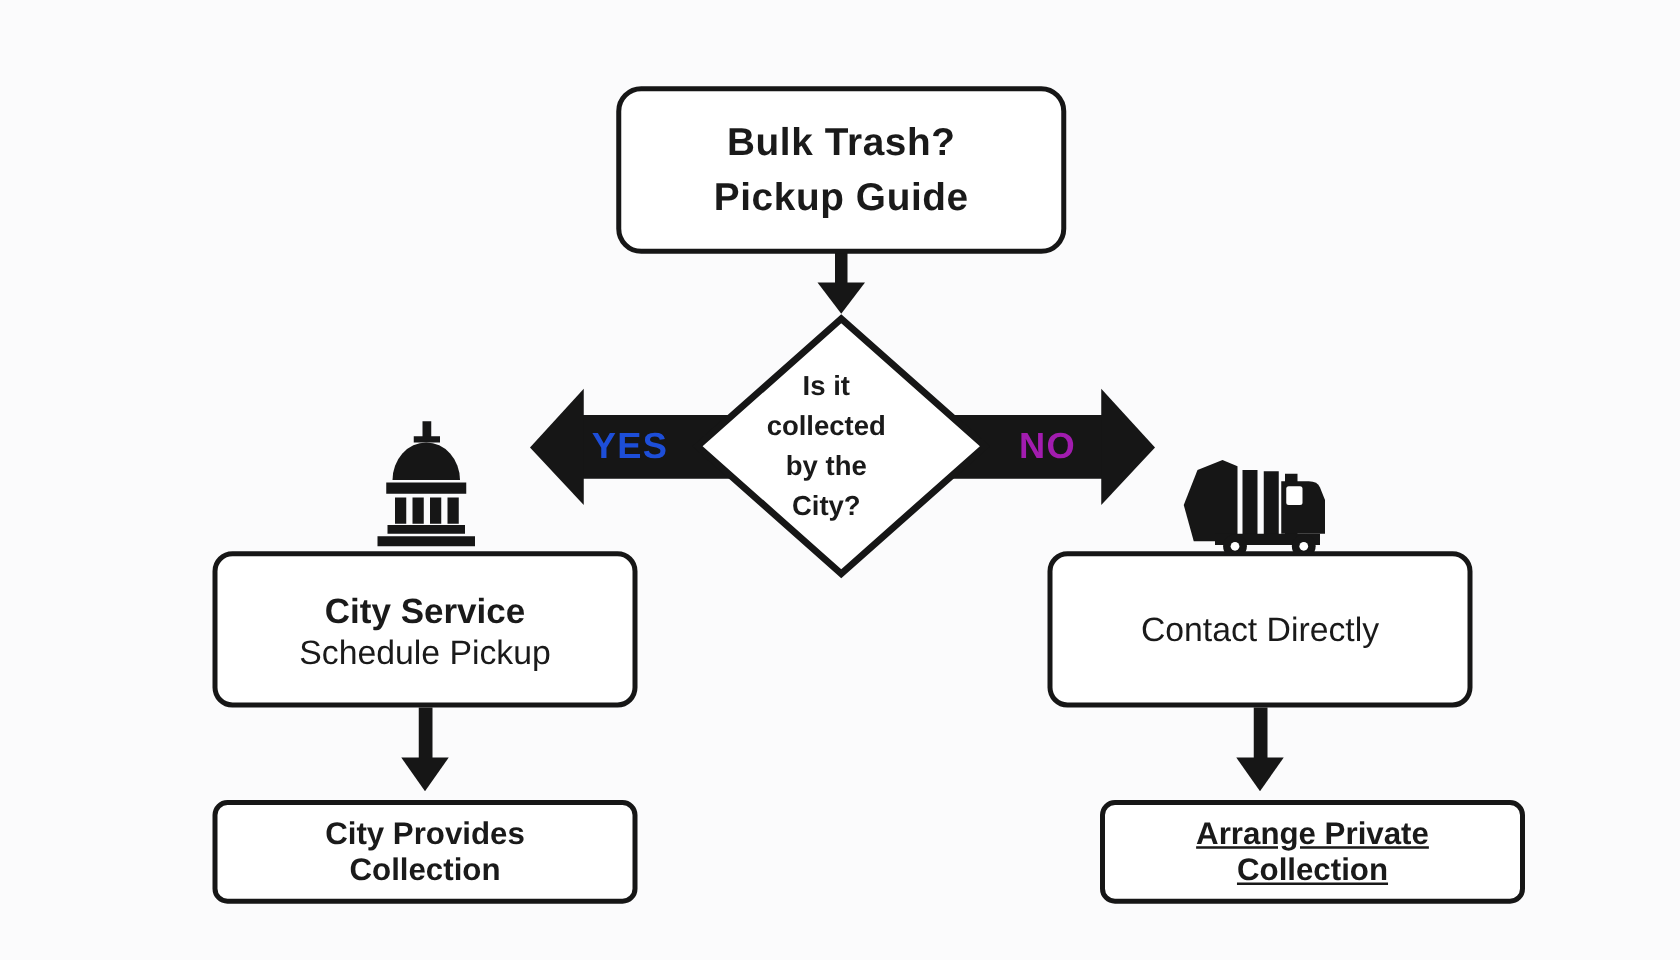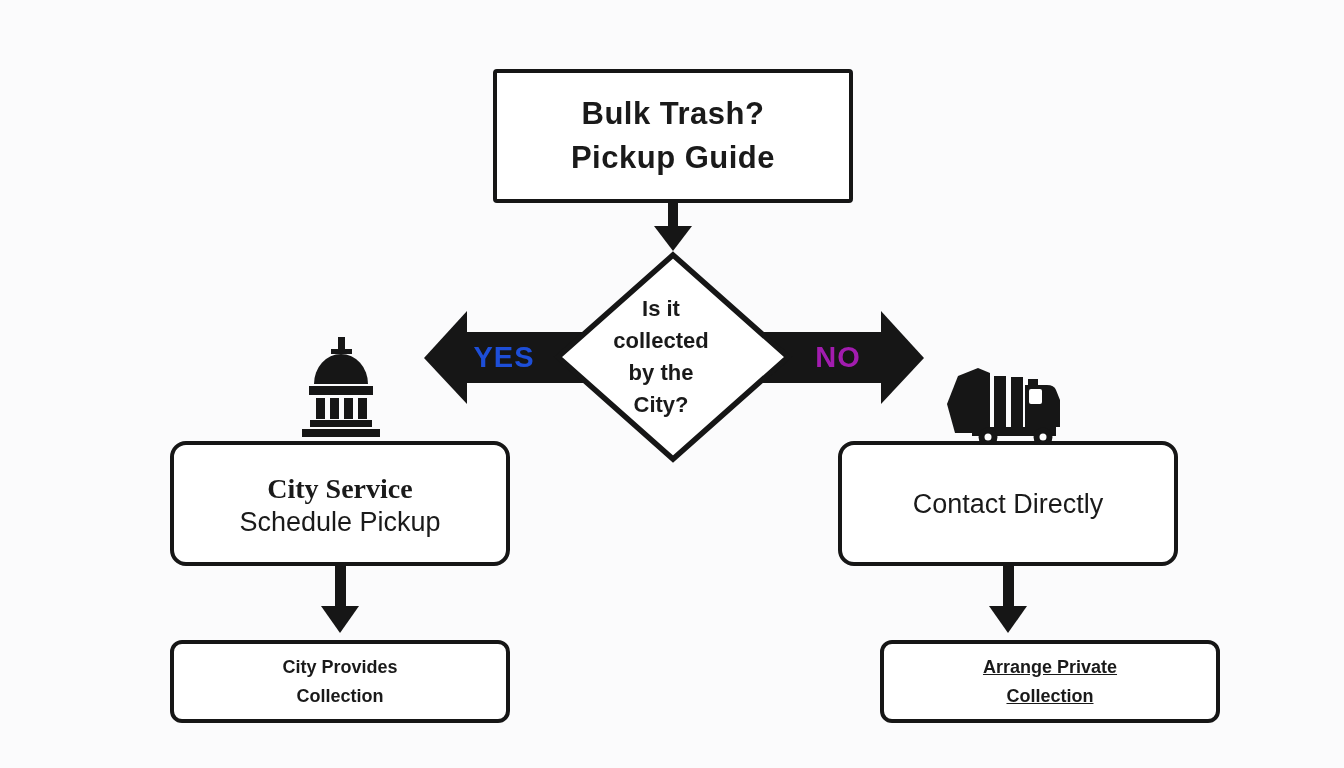--- a/index.html
+++ b/index.html
@@ -33,51 +33,50 @@
     justify-content: center;
     text-align: center;
     z-index: 2;
   }
 
   .node span { display: block; }
 
   .title-node {
     left: 493px; top: 69px;
     width: 360px; height: 134px;
-    border-radius: 4px;
+    border-radius: 20px;
     font-size: 31px;
     font-weight: bold;
     line-height: 44px;
     letter-spacing: 0.5px;
   }
 
   .branch-node {
     top: 441px;
     width: 340px; height: 125px;
     border-radius: 16px;
   }
   .branch-node .node-title {
     font-size: 28px;
     font-weight: bold;
     line-height: 36px;
-    font-family: Liberation Serif, serif;
   }
   .branch-node .node-subtitle {
     font-size: 27px;
     font-weight: normal;
     line-height: 30px;
   }
   .branch-node-yes { left: 170px; }
   .branch-node-no  { left: 838px; }
 
   .outcome-node {
     top: 640px;
     width: 340px; height: 83px;
     border-radius: 12px;
-    font-size: 18px;
+    font-size: 25px;
     font-weight: bold;
     line-height: 29px;
   }
   .outcome-node-yes { left: 170px; }
   .outcome-node-no  { left: 880px; text-decoration: underline; }
 
   .diamond-label {
     position: absolute;
     left: 561px; top: 293px;
     width: 200px;

